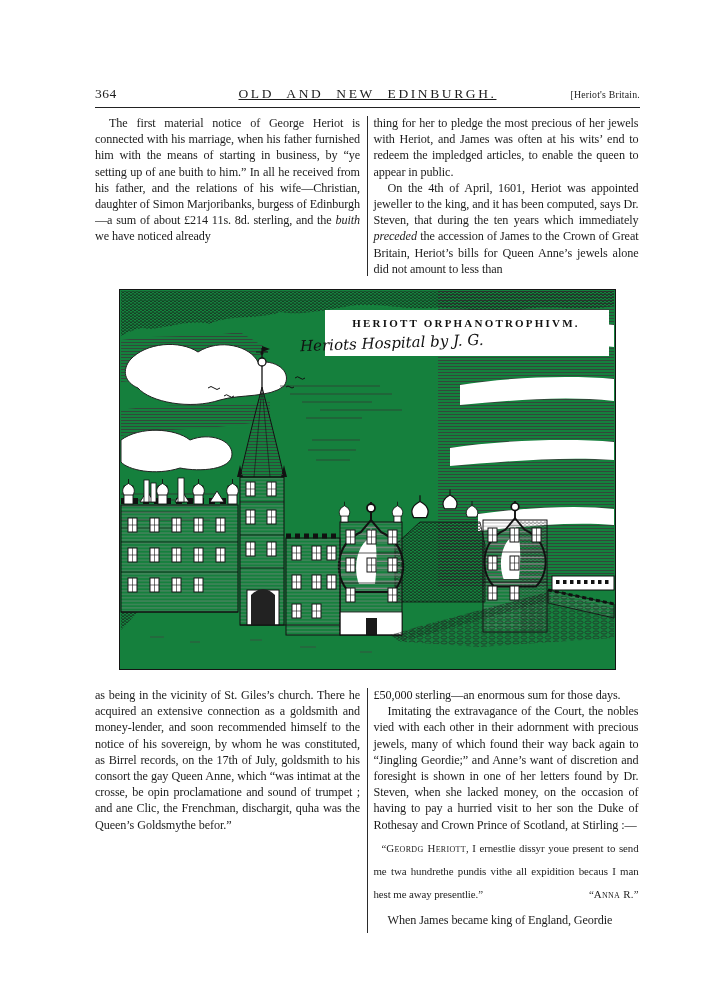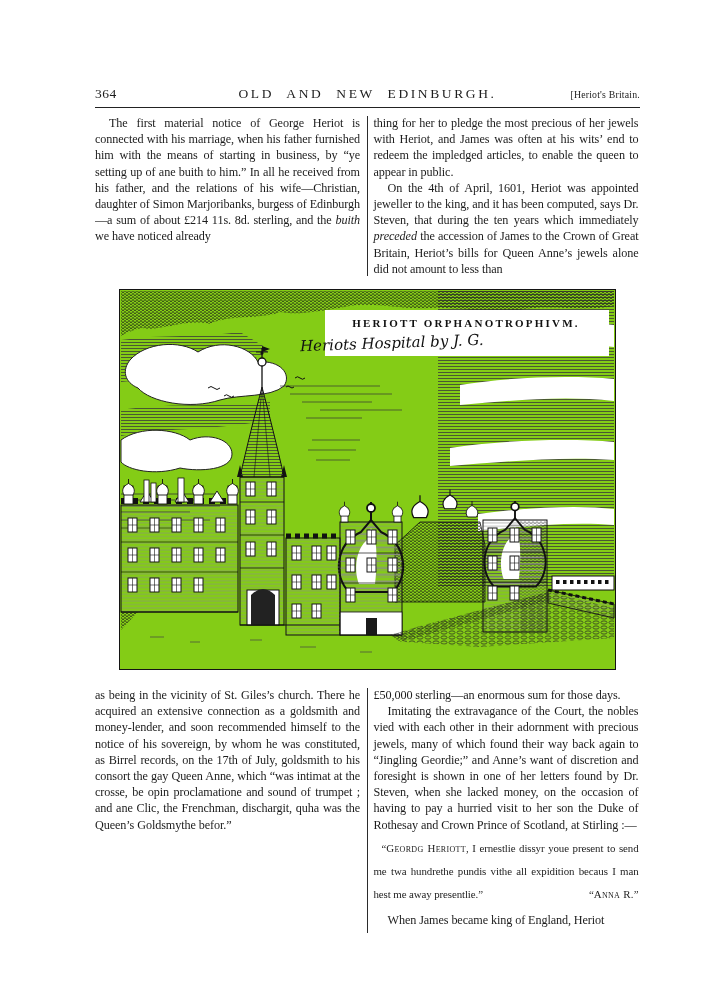--- a/index.html
+++ b/index.html
@@ -3,36 +3,36 @@
 <meta charset="utf-8">
 <style>
   html,body{margin:0;padding:0;background:#ffffff;}
   .sheet{position:relative;width:722px;height:996px;background:#ffffff;overflow:hidden;
          font-family:"Liberation Serif","DejaVu Serif",serif;color:#1c1c1c;}
   .content{position:absolute;left:95px;top:86px;width:545px;}
 
   
   .header{display:flex;align-items:baseline;border-bottom:1.6px solid #222;padding-bottom:5px;}
   .page-num{width:92px;font-size:13.5px;letter-spacing:.5px;}
-  .head-title{flex:1;text-align:center;font-size:13.5px;letter-spacing:2.6px;word-spacing:7px;}
+  .head-title{flex:1;text-align:center;font-size:13.5px;letter-spacing:2.6px;word-spacing:7px;text-decoration:underline;}
   .head-right{width:92px;text-align:right;font-size:9.8px;letter-spacing:.2px;}
 
   
   .cols{display:flex;margin-top:7px;}
   .cols.top{height:161px;overflow:hidden;}
   .cols.bottom{margin-top:17px;height:246px;overflow:hidden;}
   .col{width:265px;font-size:12.2px;line-height:16.2px;text-align:justify;letter-spacing:-.1px;}
   .col-rule{width:1px;background:#2b2b2b;margin:1px 6px 0 6.5px;align-self:stretch;}
   p.para{margin:0;}
   p.indent{text-indent:14px;}
   .seg-i{font-style:italic;}
   .seg-sc{font-variant:small-caps;letter-spacing:.3px;}
 
   
-  .figure{margin:13px auto 0;width:495px;border:1.6px solid #141414;background:#84cc16;}
+  .figure{margin:13px auto 0;width:495px;border:1.6px solid #141414;background:#15803d;}
   .figure svg{display:block;}
   .caption{margin-top:10px;text-align:center;font-size:9.7px;letter-spacing:.6px;word-spacing:3px;color:#191919;}
 
   
   p.quote{font-size:10.9px;line-height:23px;margin-top:4px;text-indent:8px;}
   .sig{float:right;}
   p.last{margin-top:6px;}
 </style>
 </head>
 <body>
@@ -237,18 +237,18 @@
         <p class="para"><span>as being in the vicinity of St. Giles’s church.  There he acquired an extensive connection as a goldsmith and money-lender, and soon recommended himself to the notice of his sovereign, by whom he was constituted, as Birrel records, on the 17th of July, goldsmith to his consort the gay Queen Anne, which “was intimat at the crosse, be opin proclamatione and sound of trumpet ; and ane Clic, the Frenchman, dischargit, quha was the Queen’s Goldsmythe befor.”</span></p>
       </div>
       <div class="col-rule"></div>
       <div class="col">
         <p class="para"><span>£50,000 sterling—an enormous sum for those days.</span></p>
         <p class="para indent"><span>Imitating the extravagance of the Court, the nobles vied with each other in their adornment with precious jewels, many of which found their way back again to “Jingling Geordie;” and Anne’s want of discretion and foresight is shown in one of her letters found by Dr. Steven, when she lacked money, on the occasion of having to pay a hurried visit to her son the Duke of Rothesay and Crown Prince of Scotland, at Stirling :—</span></p>
         <p class="para quote">
           <span><span>“</span><span class="seg-sc">Geordg Heriott</span><span>, I ernestlie dissyr youe present to send me twa hundrethe pundis vithe all expidition becaus I man hest me away presentlie.”</span></span>
           <span class="sig"><span>“</span><span class="seg-sc">Anna R.</span><span>”</span></span>
         </p>
-        <p class="para indent last"><span>When James became king of England, Heriot</span></p>
+        <p class="para indent last"><span>When James became king of England, Geordie</span></p>
       </div>
     </div>
 
   </div>
 </div>
 
 </body></html>

